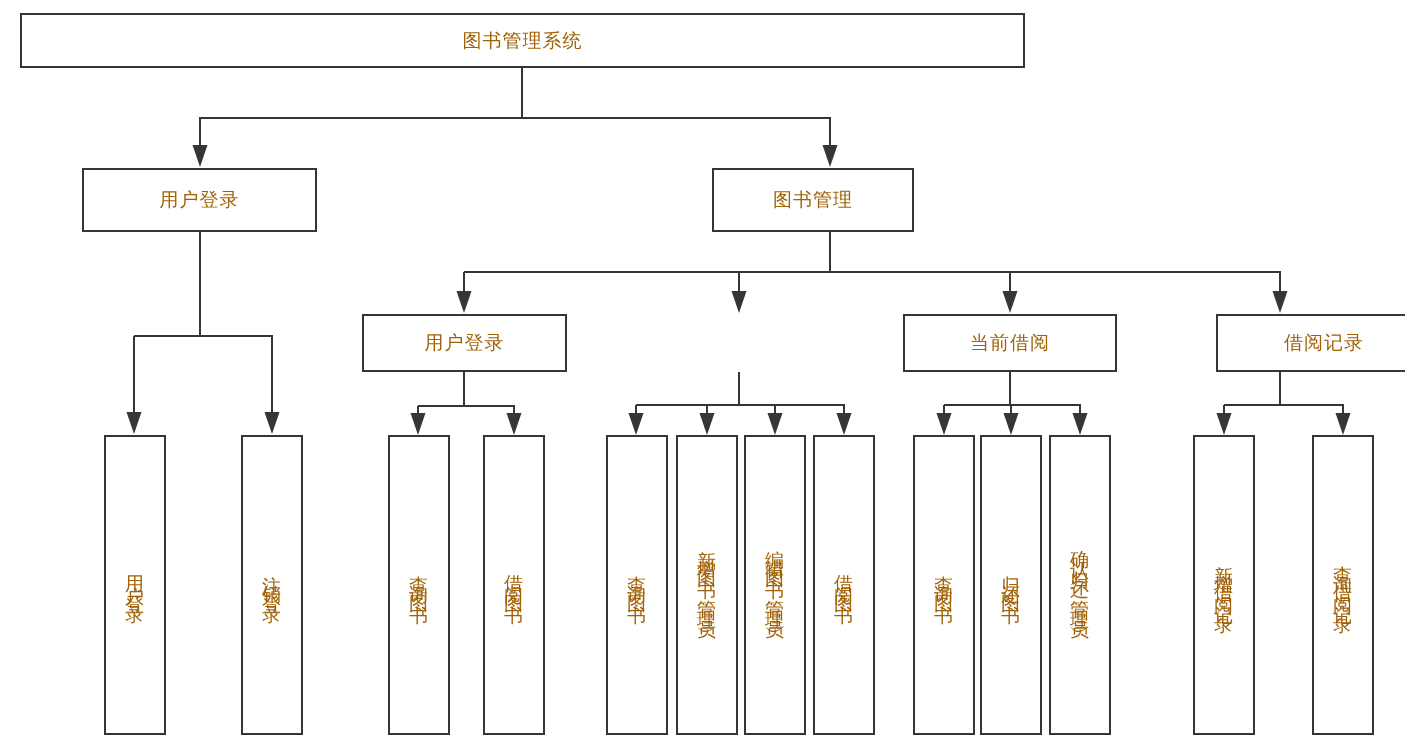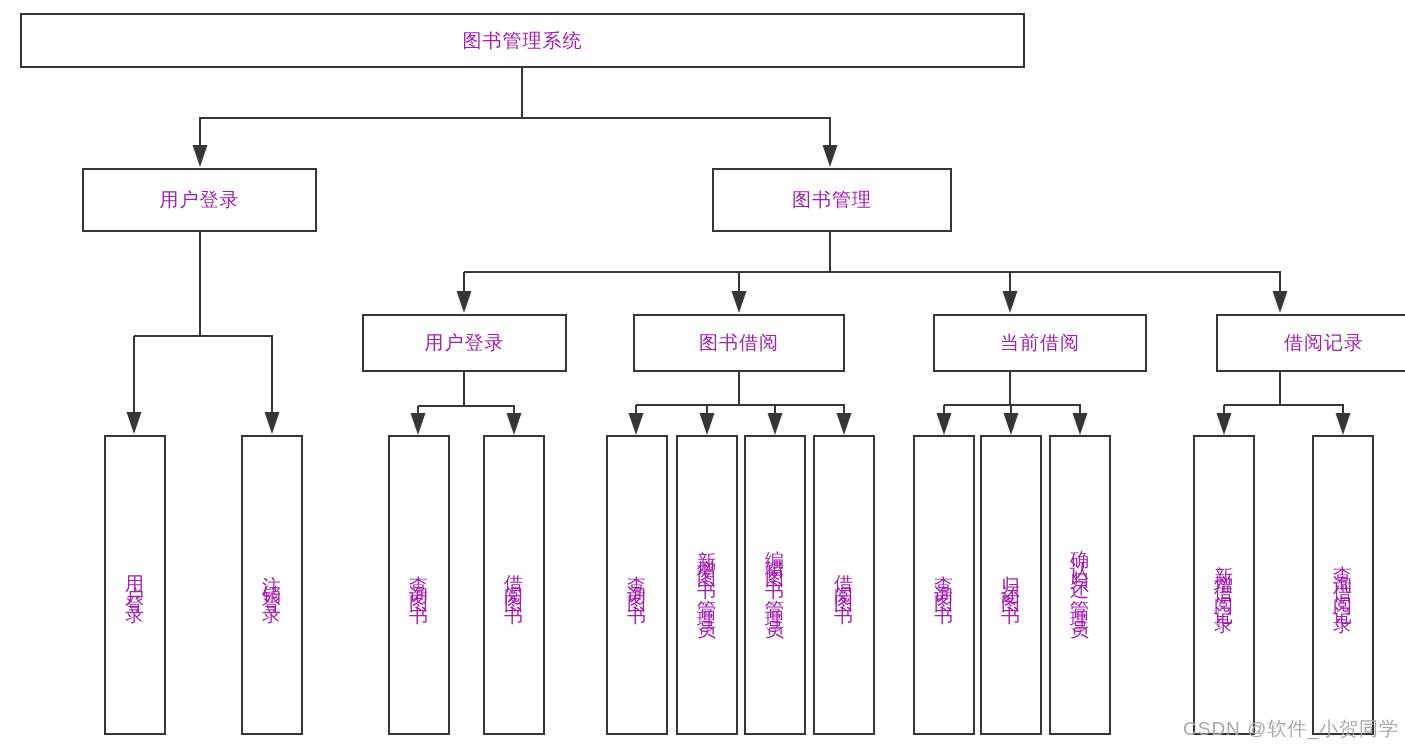--- a/index.html
+++ b/index.html
@@ -15,21 +15,21 @@
   .node{
     position:absolute;
     box-sizing:border-box;
     background:#ffffff;
     border:2px solid #363636;
     display:flex;align-items:center;justify-content:center;
   }
   .node .label{
     font-size:19px;
     letter-spacing:1px;
-    color:#a21caf;
+    color:#a16207;
     white-space:nowrap;
   }
   .vnode .label{
     writing-mode:vertical-rl;
     text-orientation:upright;
     letter-spacing:10px;
     line-height:1;
     white-space:normal;
     transform:translateY(-5px);
   }
@@ -93,31 +93,28 @@
     </g>
   </svg>
 
   <div class="node" style="left:20px;top:13px;width:1005px;height:55px;">
     <span class="label">图书管理系统</span>
   </div>
 
   <div class="node" style="left:82px;top:168px;width:235px;height:64px;">
     <span class="label">用户登录</span>
   </div>
-  <div class="node" style="left:712px;top:168px;width:240px;height:64px;">
+  <div class="node" style="left:712px;top:168px;width:202px;height:64px;">
     <span class="label">图书管理</span>
   </div>
 
   <div class="node" style="left:362px;top:314px;width:205px;height:58px;">
     <span class="label">用户登录</span>
   </div>
-  <div class="node" style="left:633px;top:314px;width:212px;height:58px;">
-    <span class="label">图书借阅</span>
-  </div>
-  <div class="node" style="left:903px;top:314px;width:214px;height:58px;margin-left:30px;">
+  <div class="node" style="left:903px;top:314px;width:214px;height:58px;">
     <span class="label">当前借阅</span>
   </div>
   <div class="node" style="left:1216px;top:314px;width:216px;height:58px;">
     <span class="label">借阅记录</span>
   </div>
 
   <div class="node vnode" style="left:104px;top:435px;width:62px;height:300px;">
     <span class="label">用户登录</span>
   </div>
   <div class="node vnode" style="left:241px;top:435px;width:62px;height:300px;">
@@ -150,15 +147,14 @@
   <div class="node vnode" style="left:1049px;top:435px;width:62px;height:300px;">
     <span class="label">确认归还（管理员）</span>
   </div>
   <div class="node vnode" style="left:1193px;top:435px;width:62px;height:300px;">
     <span class="label">新增借阅记录</span>
   </div>
   <div class="node vnode" style="left:1312px;top:435px;width:62px;height:300px;">
     <span class="label">查询借阅记录</span>
   </div>
 
-  <div class="watermark">CSDN @软件_小贺同学</div>
 
 </div>
 
 </body></html>

